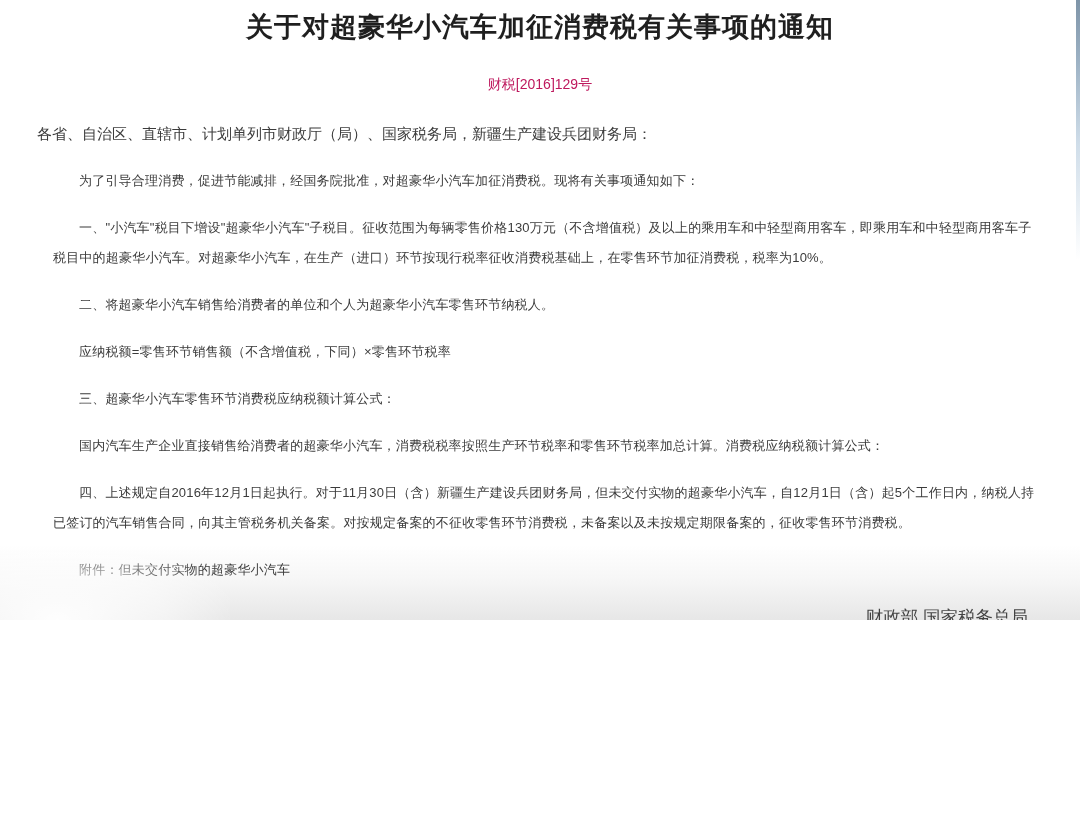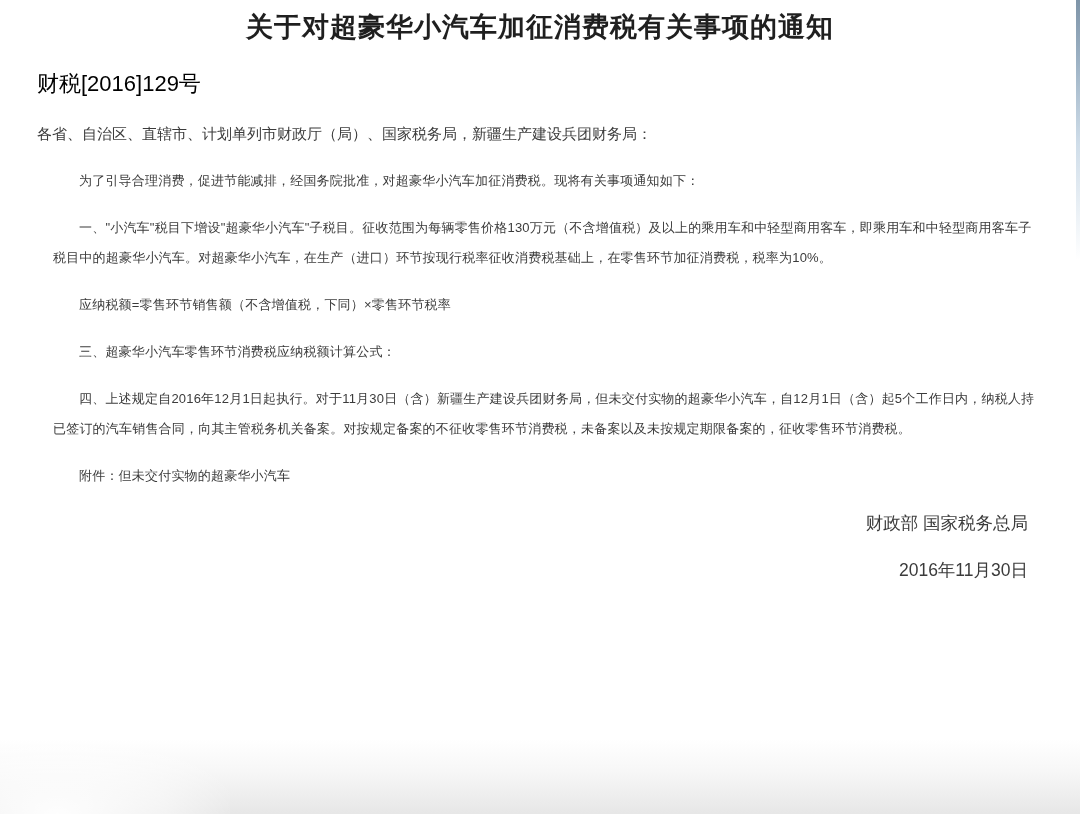--- a/index.html
+++ b/index.html
@@ -3,44 +3,45 @@
 <meta charset="utf-8">
 <style>
   html, body {
     margin: 0;
     padding: 0;
     background: #ffffff;
   }
   .page {
     position: relative;
     width: 1080px;
-    height: 814px;
+    height: 620px;
     background: #ffffff;
     overflow: hidden;
     font-family: "Liberation Sans", sans-serif;
     color: #3b3b3b;
   }
   .content {
     padding: 9px 37px 0 37px;
   }
   .doc-title {
     margin: 0;
     font-family: "Liberation Serif", serif;
     font-weight: bold;
     font-size: 27px;
     line-height: 36px;
     text-align: center;
     color: #1f1f1f;
     letter-spacing: 1px;
   }
   .doc-number {
     margin: 28px 0 0 0;
-    font-size: 22px;
+    font-size: 14px;
     line-height: 22px;
-    color: #000000;
+    text-align: center;
+    color: #be185d;
   }
   .salutation {
     margin: 24px 0 0 0;
     font-size: 15px;
     line-height: 30px;
     text-indent: 0;
   }
   .para {
     margin: 17px 0 0 16px;
     font-size: 13px;
@@ -102,25 +103,27 @@
     <h1 class="doc-title">关于对超豪华小汽车加征消费税有关事项的通知</h1>
 
     <p class="doc-number">财税[2016]129号</p>
 
     <p class="salutation">各省、自治区、直辖市、计划单列市财政厅（局）、国家税务局，新疆生产建设兵团财务局：</p>
 
     <p class="para">为了引导合理消费，促进节能减排，经国务院批准，对超豪华小汽车加征消费税。现将有关事项通知如下：</p>
 
     <p class="para">一、"小汽车"税目下增设"超豪华小汽车"子税目。征收范围为每辆零售价格130万元（不含增值税）及以上的乘用车和中轻型商用客车，即乘用车和中轻型商用客车子税目中的超豪华小汽车。对超豪华小汽车，在生产（进口）环节按现行税率征收消费税基础上，在零售环节加征消费税，税率为10%。</p>
 
+    <p class="para">二、将超豪华小汽车销售给消费者的单位和个人为超豪华小汽车零售环节纳税人。</p>
 
     <p class="para">应纳税额=零售环节销售额（不含增值税，下同）×零售环节税率</p>
 
     <p class="para">三、超豪华小汽车零售环节消费税应纳税额计算公式：</p>
 
+    <p class="para">国内汽车生产企业直接销售给消费者的超豪华小汽车，消费税税率按照生产环节税率和零售环节税率加总计算。消费税应纳税额计算公式：</p>
 
 
     <p class="para">四、上述规定自2016年12月1日起执行。对于11月30日（含）新疆生产建设兵团财务局，但未交付实物的超豪华小汽车，自12月1日（含）起5个工作日内，纳税人持已签订的汽车销售合同，向其主管税务机关备案。对按规定备案的不征收零售环节消费税，未备案以及未按规定期限备案的，征收零售环节消费税。</p>
 
     <p class="para">附件：但未交付实物的超豪华小汽车</p>
 
     <p class="signature">财政部 国家税务总局</p>
 
     <p class="signature">2016年11月30日</p>
 

